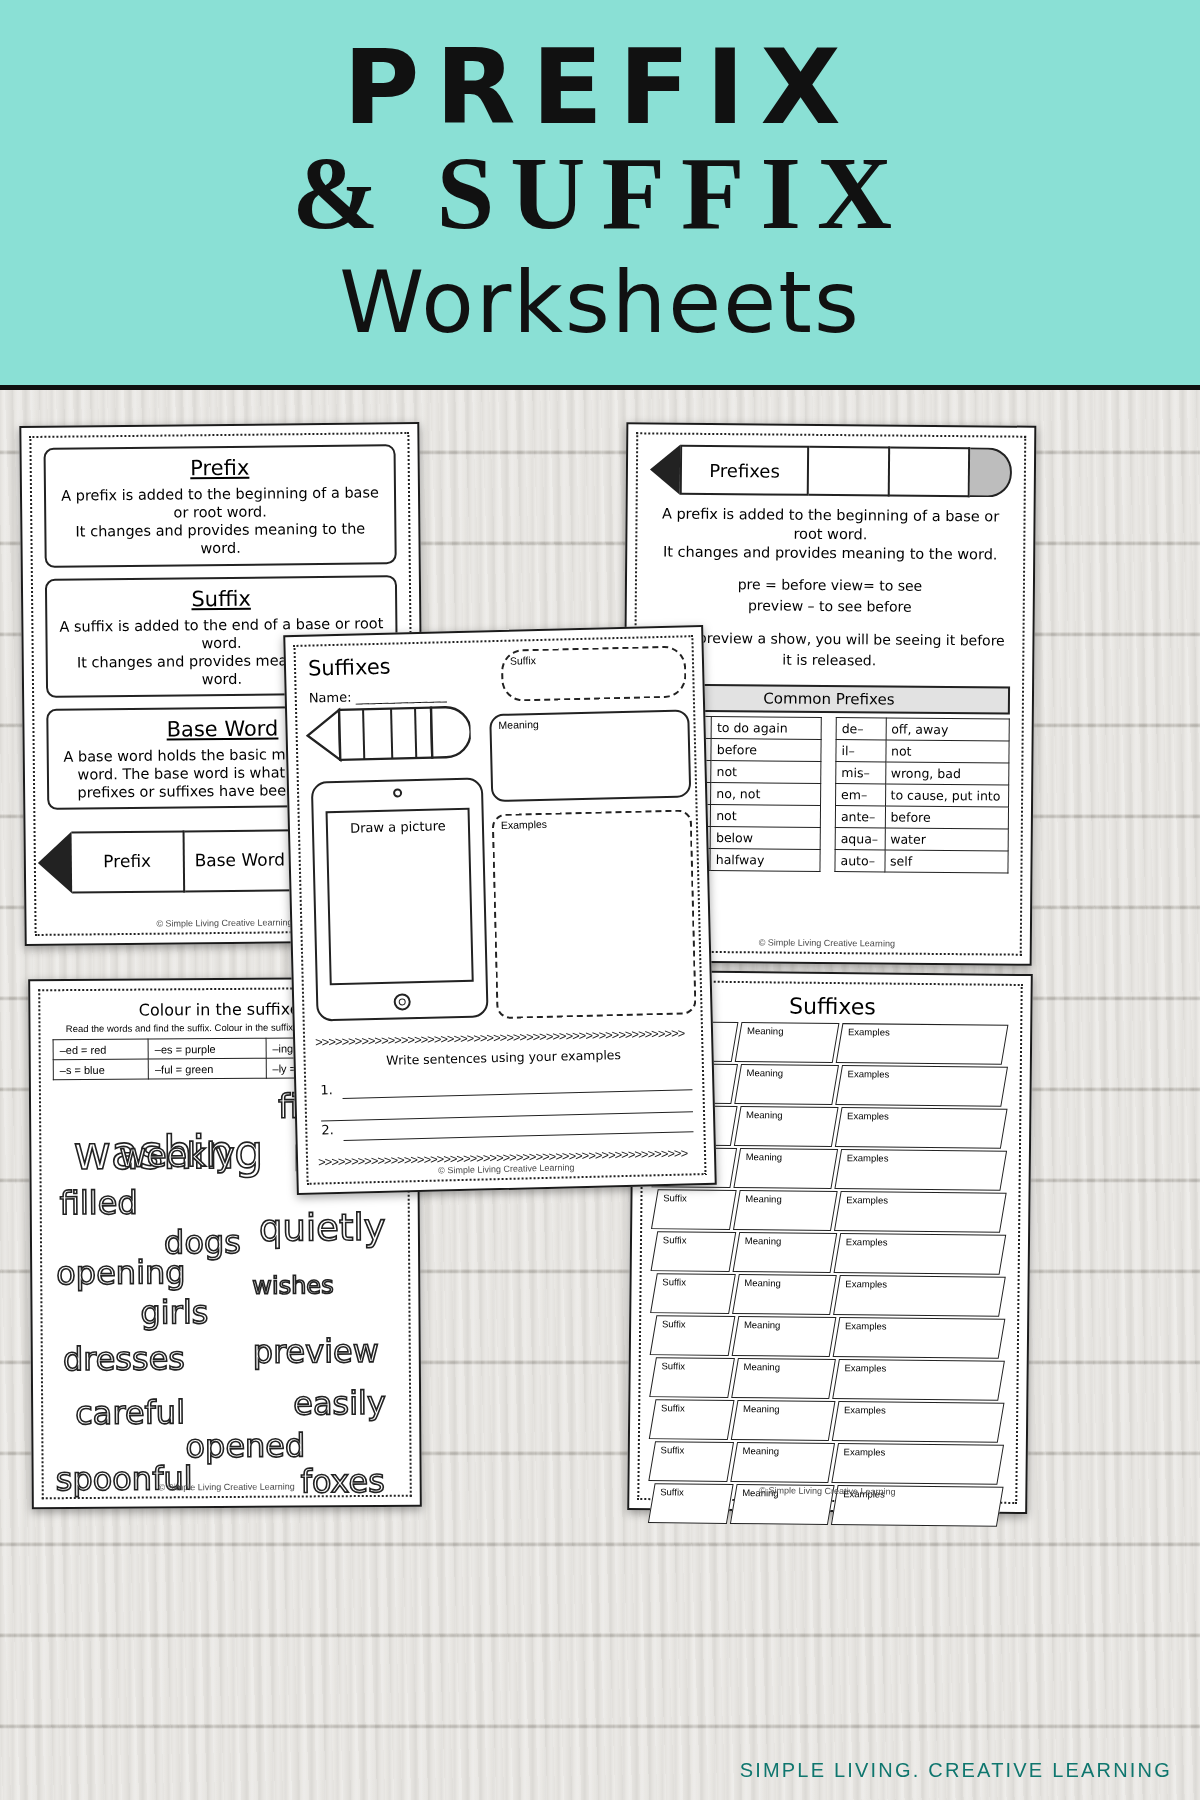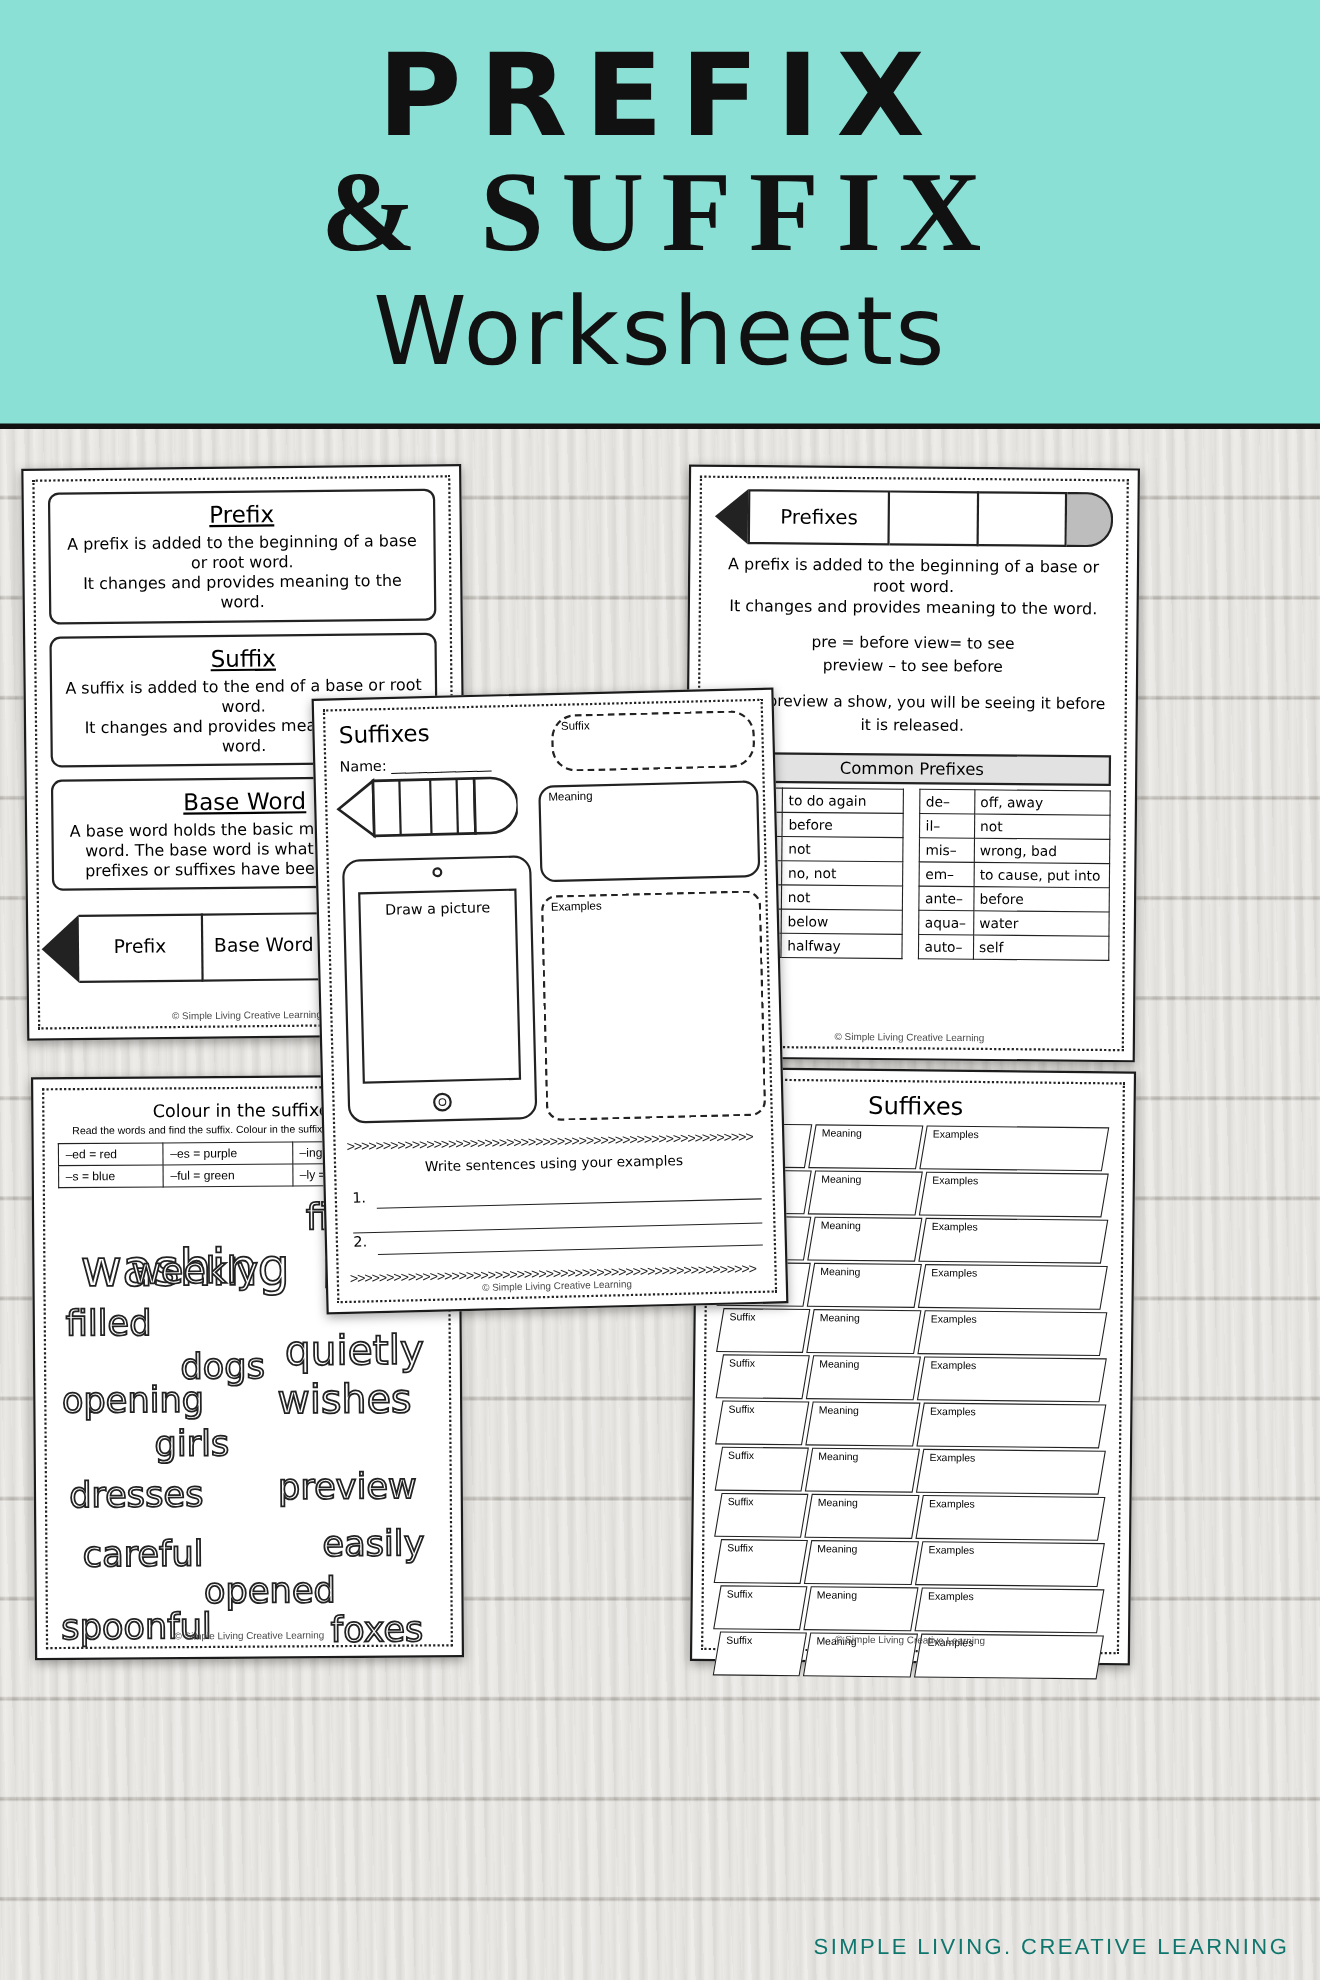--- a/index.html
+++ b/index.html
@@ -356,21 +356,21 @@
       </table>
     <div class="wordcloud">
       <span style="left:20px;  top:4px;   font-size:46px;margin-top:36px;">washing</span>
       <span style="left:225px;top:2px;   font-size:33px;">filling</span>
       <span style="left:66px; top:50px;  font-size:33px;">weekly</span>
       <span style="left:240px;top:55px;  font-size:33px;">boxes</span>
       <span style="left:6px;  top:98px;  font-size:32px;">filled</span>
       <span style="left:110px;top:138px; font-size:32px;">dogs</span>
       <span style="left:205px;top:122px; font-size:37px;">quietly</span>
       <span style="left:2px;  top:168px; font-size:32px;">opening</span>
-      <span style="left:198px;top:168px; font-size:36px;">wishes</span>
+      <span style="left:198px;top:187px; font-size:24px;">wishes</span>
       <span style="left:86px; top:208px; font-size:32px;">girls</span>
       <span style="left:198px;top:248px; font-size:32px;">preview</span>
       <span style="left:8px;  top:254px; font-size:32px;">dresses</span>
       <span style="left:238px;top:300px; font-size:32px;text-align:right;">easily</span>
       <span style="left:20px; top:308px; font-size:32px;">careful</span>
       <span style="left:130px;top:342px; font-size:32px;">opened</span>
       <span style="left:0px;  top:374px; font-size:32px;">spoonful</span>
       <span style="left:245px;top:378px; font-size:32px;">foxes</span>
     </div>
     <div class="footer-credit">© Simple Living Creative Learning</div>

